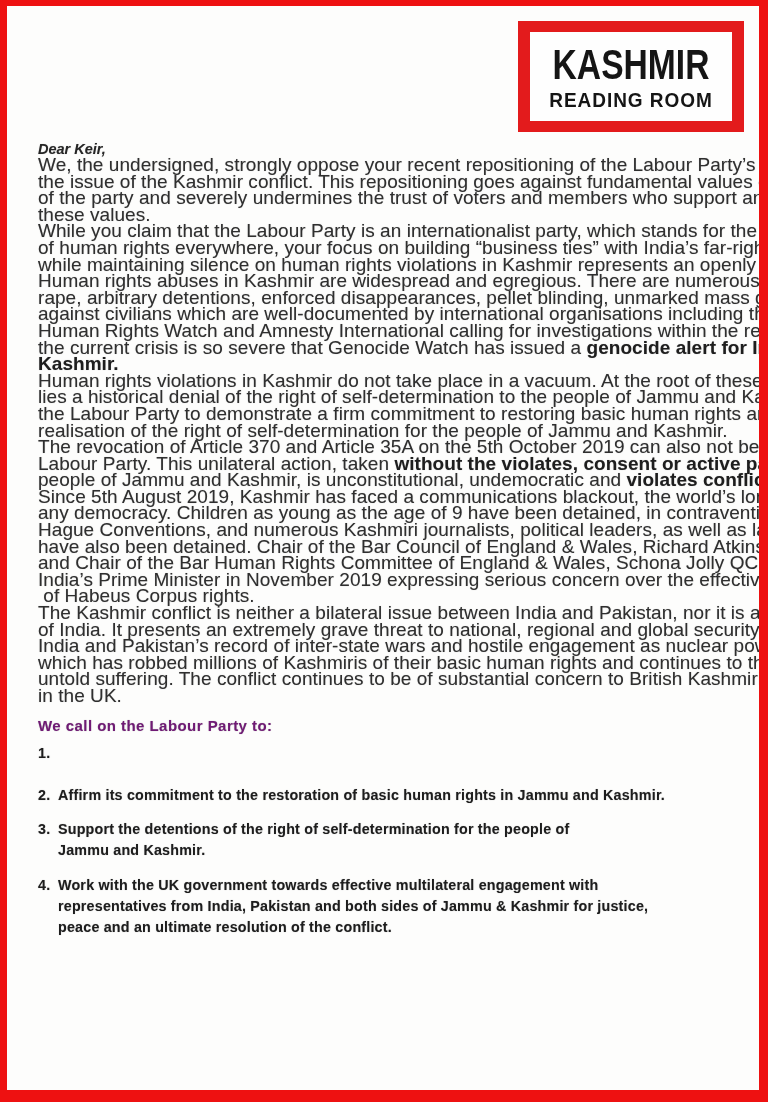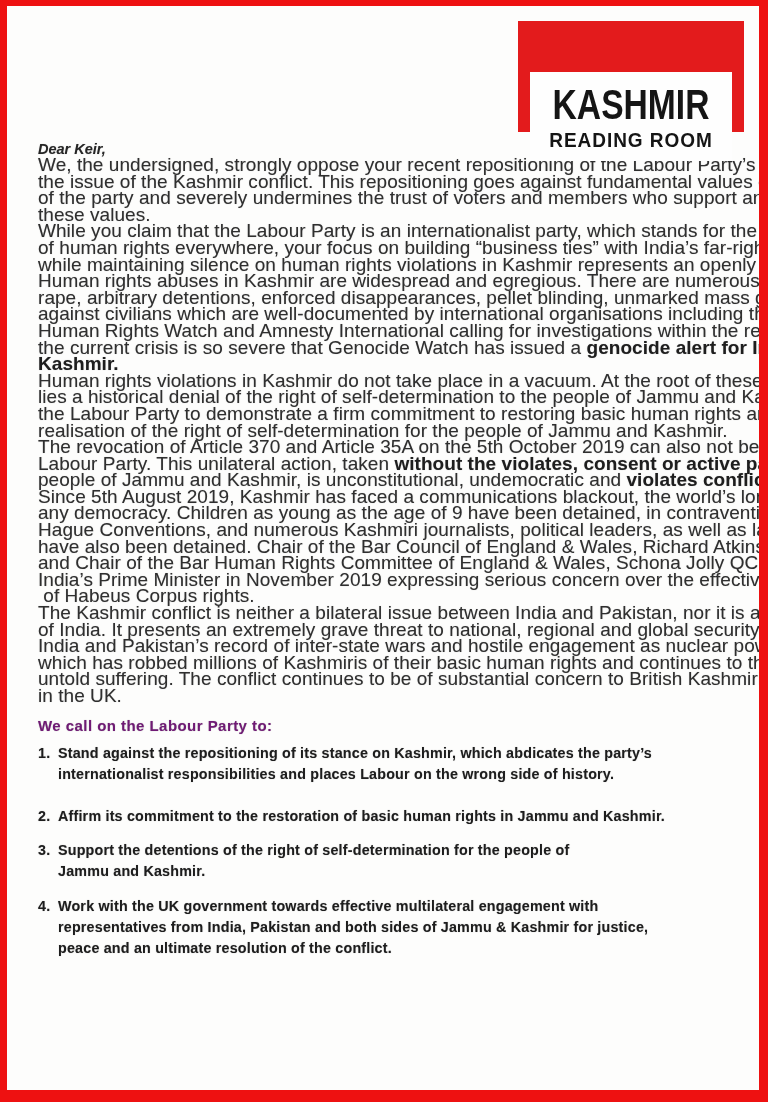--- a/index.html
+++ b/index.html
@@ -80,21 +80,20 @@
     padding: 11px 12px;
   }
   .logo-inner {
     width: 100%;
     height: 100%;
     background: #fefefe;
     display: flex;
     flex-direction: column;
     align-items: center;
     justify-content: center;
-    margin-top: 40px;
   }
   .logo-line1 {
     font-weight: bold;
     font-size: 42px;
     line-height: 1;
     color: #151515;
     transform: scaleX(0.8);
     white-space: nowrap;
   }
   .logo-line2 {
@@ -159,22 +158,20 @@
 of India. It presents an extremely grave threat to national, regional and global security, considering
 India and Pakistan’s record of inter-state wars and hostile engagement as nuclear powers. It is a conflict
 which has robbed millions of Kashmiris of their basic human rights and continues to this day to inflict
 untold suffering. The conflict continues to be of substantial concern to British Kashmiri diaspora living
 in the UK.</p>
 
     <p class="call-heading">We call on the Labour Party to:</p>
 
     <div class="demand d1">
       <span class="num">1.</span>
-      <span class="dtext">Stand against the repositioning of its stance on Kashmir, which abdicates the party’s
-internationalist responsibilities and places Labour on the wrong side of history.</span>
     </div>
 
     <div class="demand d2">
       <span class="num">2.</span>
       <span class="dtext">Affirm its commitment to the restoration of basic human rights in Jammu and Kashmir.</span>
     </div>
 
     <div class="demand d3">
       <span class="num">3.</span>
       <span class="dtext">Support the detentions of the right of self-determination for the people of

